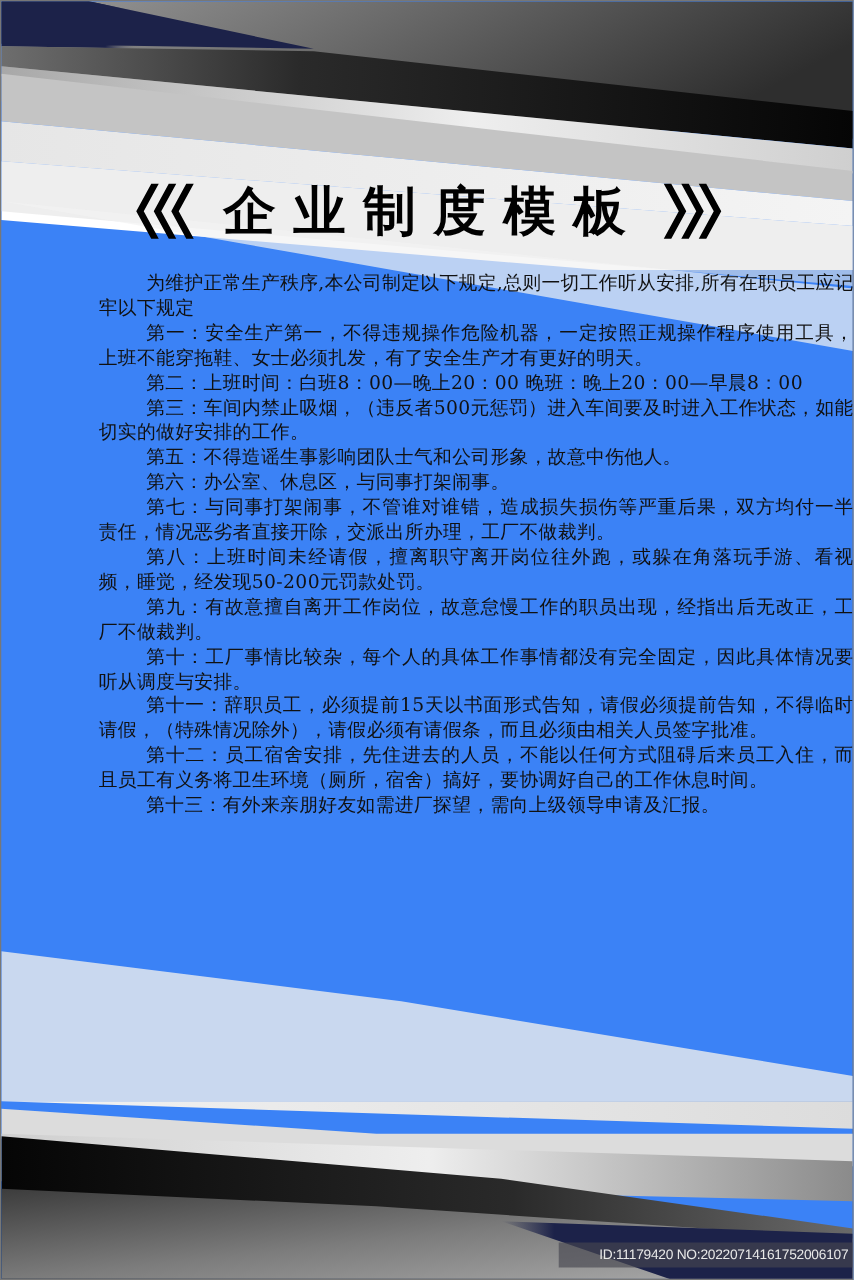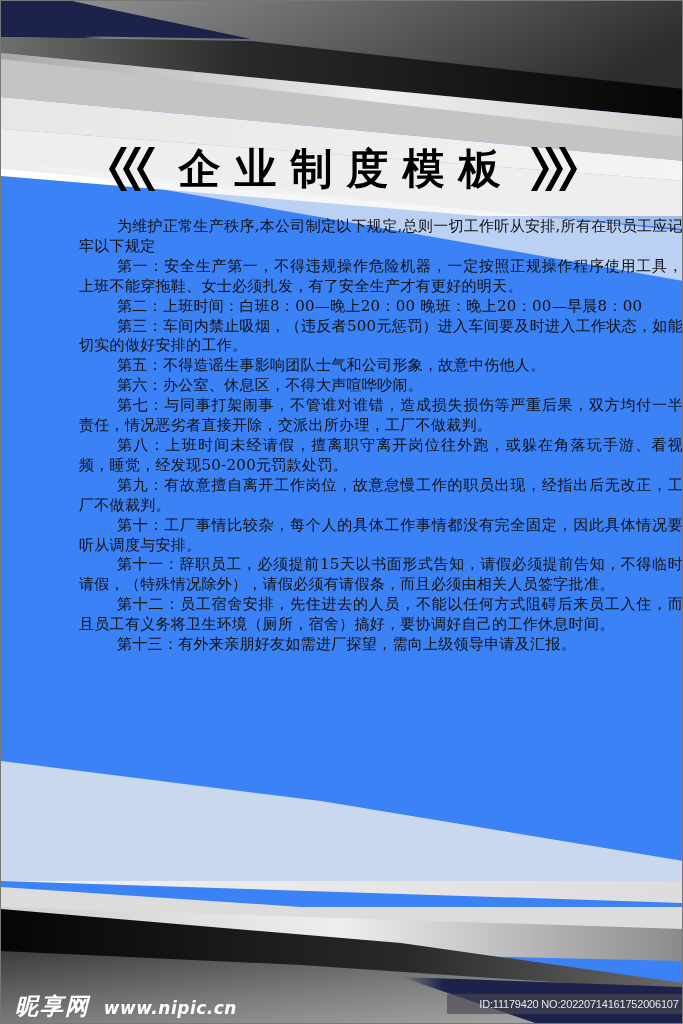--- a/index.html
+++ b/index.html
@@ -131,29 +131,25 @@
       </svg>
     </span>
   </div>
 
   <div class="body-text">
     <p>为维护正常生产秩序,本公司制定以下规定,总则一切工作听从安排,所有在职员工应记牢以下规定</p>
     <p>第一：安全生产第一，不得违规操作危险机器，一定按照正规操作程序使用工具，上班不能穿拖鞋、女士必须扎发，有了安全生产才有更好的明天。</p>
     <p>第二：上班时间：白班8：00—晚上20：00 晚班：晚上20：00—早晨8：00</p>
     <p>第三：车间内禁止吸烟，（违反者500元惩罚）进入车间要及时进入工作状态，如能切实的做好安排的工作。</p>
     <p>第五：不得造谣生事影响团队士气和公司形象，故意中伤他人。</p>
-    <p>第六：办公室、休息区，不得大声喧哗吵闹。</p>
+    <p>第六：办公室、休息区，与同事打架闹事。</p>
     <p>第七：与同事打架闹事，不管谁对谁错，造成损失损伤等严重后果，双方均付一半责任，情况恶劣者直接开除，交派出所办理，工厂不做裁判。</p>
     <p>第八：上班时间未经请假，擅离职守离开岗位往外跑，或躲在角落玩手游、看视频，睡觉，经发现50-200元罚款处罚。</p>
     <p>第九：有故意擅自离开工作岗位，故意怠慢工作的职员出现，经指出后无改正，工厂不做裁判。</p>
     <p>第十：工厂事情比较杂，每个人的具体工作事情都没有完全固定，因此具体情况要听从调度与安排。</p>
     <p>第十一：辞职员工，必须提前15天以书面形式告知，请假必须提前告知，不得临时请假，（特殊情况除外），请假必须有请假条，而且必须由相关人员签字批准。</p>
     <p>第十二：员工宿舍安排，先住进去的人员，不能以任何方式阻碍后来员工入住，而且员工有义务将卫生环境（厕所，宿舍）搞好，要协调好自己的工作休息时间。</p>
     <p>第十三：有外来亲朋好友如需进厂探望，需向上级领导申请及汇报。</p>
   </div>
 
-  <div class="footer-logo">
-    <span class="cn">昵享网</span>
-    <span class="url">www.nipic.cn</span>
-  </div>
   <div class="footer-id">ID:11179420 NO:20220714161752006107</div>
 
 </div>
 
 </body></html>

